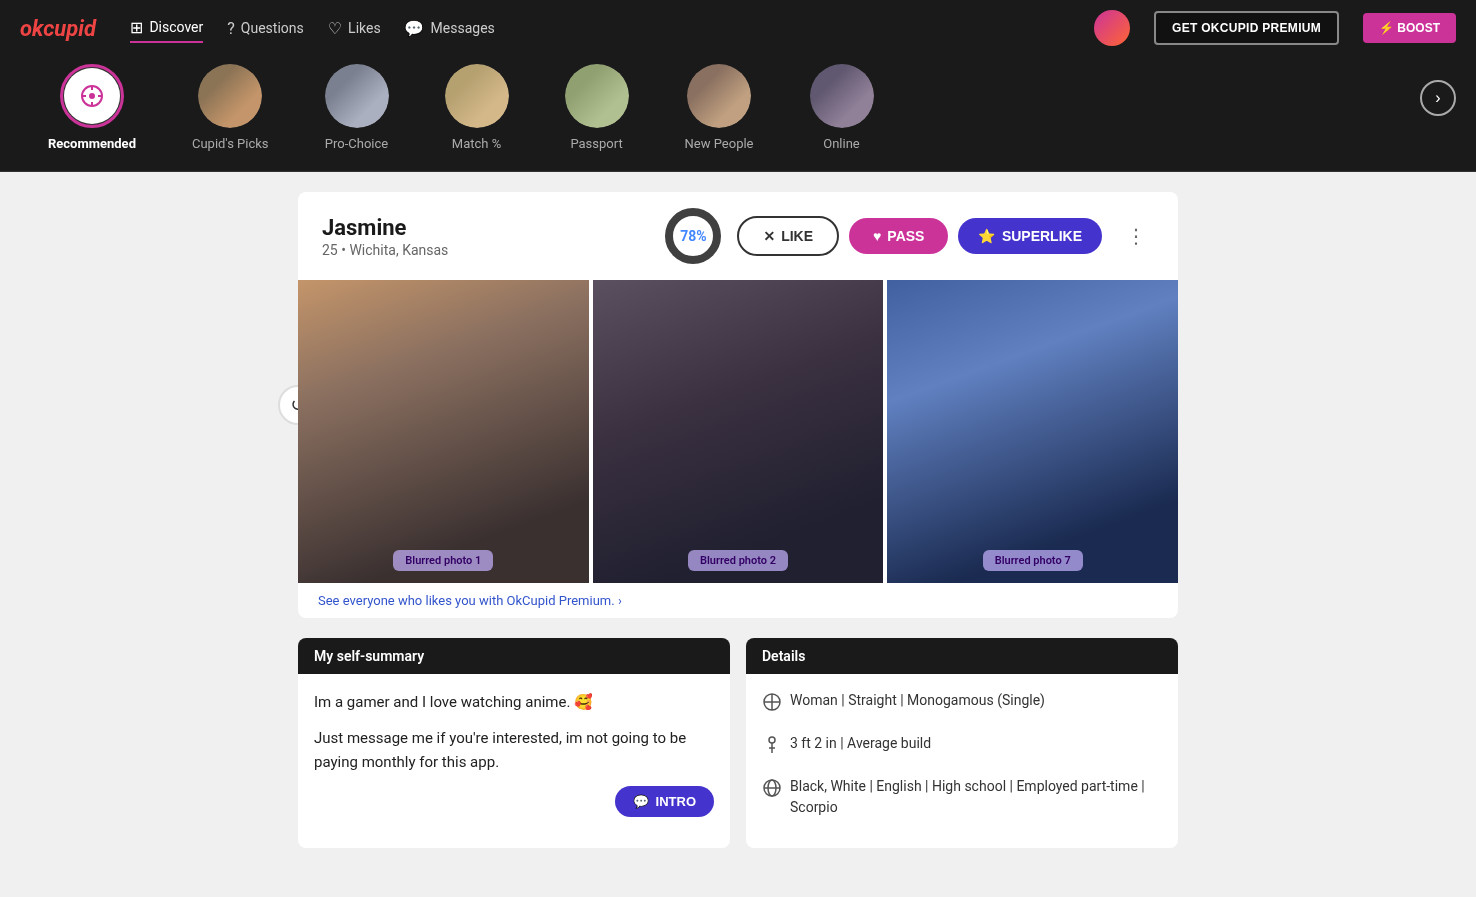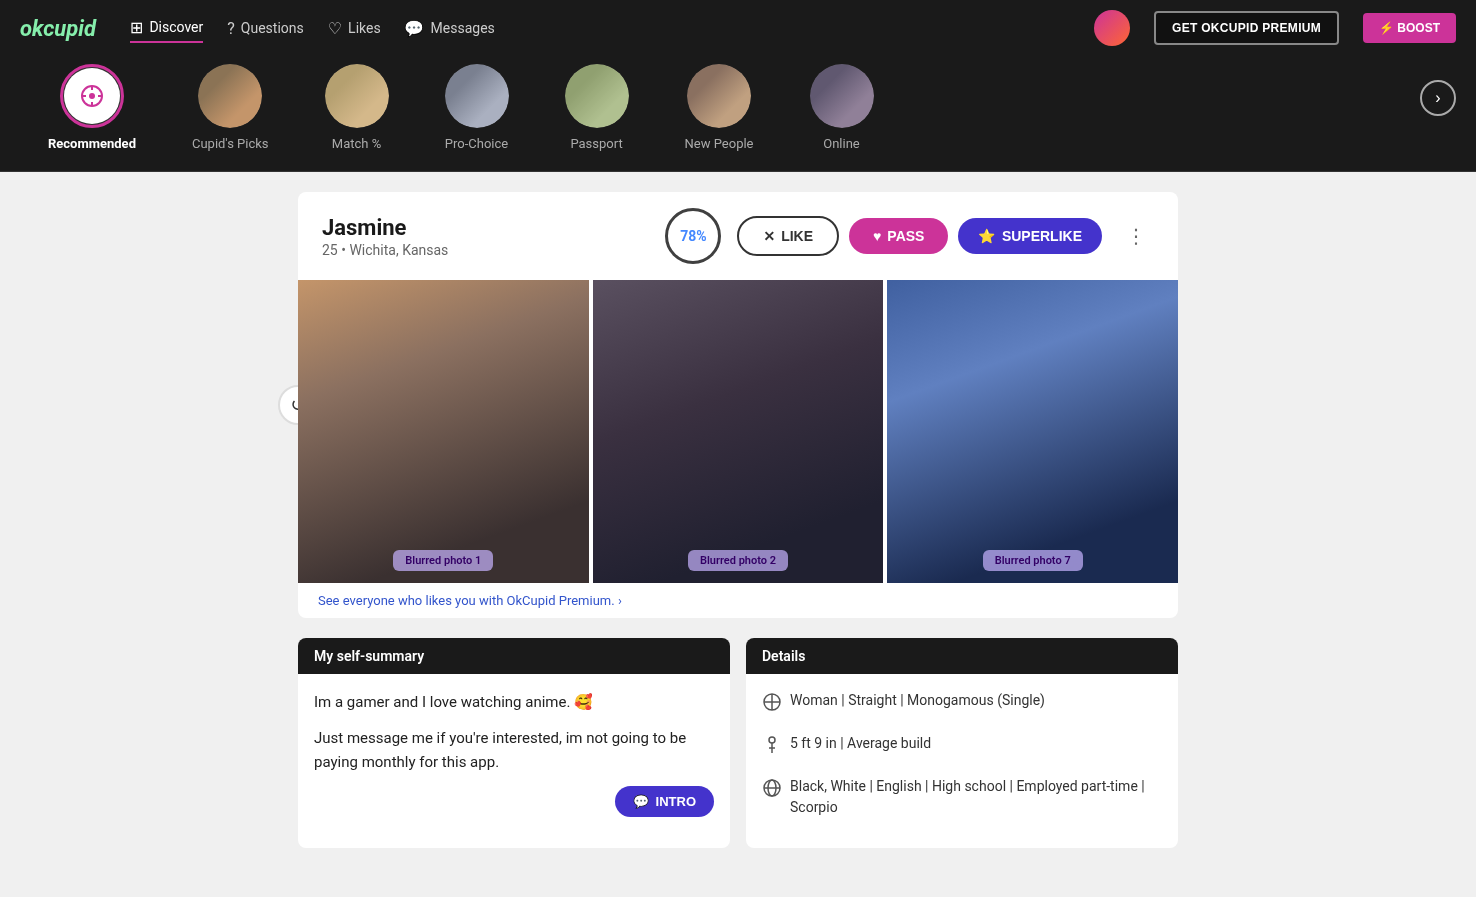--- a/index.html
+++ b/index.html
@@ -8,21 +8,21 @@
     
     .top-nav {
       background: #1a1a1a;
       display: flex;
       align-items: center;
       padding: 0 20px;
       height: 56px;
       gap: 24px;
     }
     .logo {
-      color: #86efac;
+      color: #ef4444;
       font-size: 22px;
       font-weight: 700;
       font-style: italic;
       margin-right: 10px;
       text-align: center;
     }
     .nav-item {
       color: #ccc;
       font-size: 14px;
       display: flex;
@@ -193,21 +193,21 @@
       color: #1a1a1a;
     }
     .profile-sub {
       font-size: 14px;
       color: #666;
       margin-top: 2px;
     }
     .match-pct {
       width: 56px; height: 56px;
       border-radius: 50%;
-      border: 3px solid #404040;
+      border: 8px solid #404040;
       display: flex;
       align-items: center;
       justify-content: center;
       font-size: 14px;
       font-weight: 700;
       color: #4488ff;
     }
     .action-btns {
       display: flex;
       gap: 10px;
@@ -408,30 +408,30 @@
 
   <div class="category-item">
     <div class="category-icon-wrap">
       <div class="cat-photo-bg cat-photo-1" style="width:64px;height:64px;border-radius:50%;"></div>
     </div>
     <span class="category-label">Cupid's Picks</span>
   </div>
 
   <div class="category-item">
     <div class="category-icon-wrap">
+      <div class="cat-photo-bg cat-photo-3" style="width:64px;height:64px;border-radius:50%;"></div>
+    </div>
+    <span class="category-label">Pro-Choice</span>
+  </div>
+
+  <div class="category-item">
+    <div class="category-icon-wrap">
       <div class="cat-photo-bg cat-photo-2" style="width:64px;height:64px;border-radius:50%;"></div>
     </div>
     <span class="category-label">Match %</span>
-  </div>
-
-  <div class="category-item">
-    <div class="category-icon-wrap">
-      <div class="cat-photo-bg cat-photo-3" style="width:64px;height:64px;border-radius:50%;"></div>
-    </div>
-    <span class="category-label">Pro-Choice</span>
   </div>
 
   <div class="category-item">
     <div class="category-icon-wrap">
       <div class="cat-photo-bg cat-photo-4" style="width:64px;height:64px;border-radius:50%;"></div>
     </div>
     <span class="category-label">Passport</span>
   </div>
 
   <div class="category-item">
@@ -546,21 +546,21 @@
         </div>
 
         <div class="detail-row">
           <span class="detail-icon">
             <svg width="20" height="20" viewBox="0 0 20 20" fill="none">
                 <circle cx="10" cy="5" r="3" stroke="#555" stroke-width="1.5" fill="none"></circle>
                 <line x1="10" y1="8" x2="10" y2="18" stroke="#555" stroke-width="1.5"></line>
                 <line x1="7" y1="13" x2="13" y2="13" stroke="#555" stroke-width="1.5"></line>
               </svg>
           </span>
-          <span>5 ft 9 in | Average build</span>
+          <span>3 ft 2 in | Average build</span>
         </div>
 
         <div class="detail-row">
           <span class="detail-icon">
             <svg width="20" height="20" viewBox="0 0 20 20" fill="none">
                 <circle cx="10" cy="10" r="8" stroke="#555" stroke-width="1.5" fill="none"></circle>
                 <ellipse cx="10" cy="10" rx="4" ry="8" stroke="#555" stroke-width="1.5" fill="none"></ellipse>
                 <line x1="2" y1="10" x2="18" y2="10" stroke="#555" stroke-width="1.5"></line>
               </svg>
           </span>

